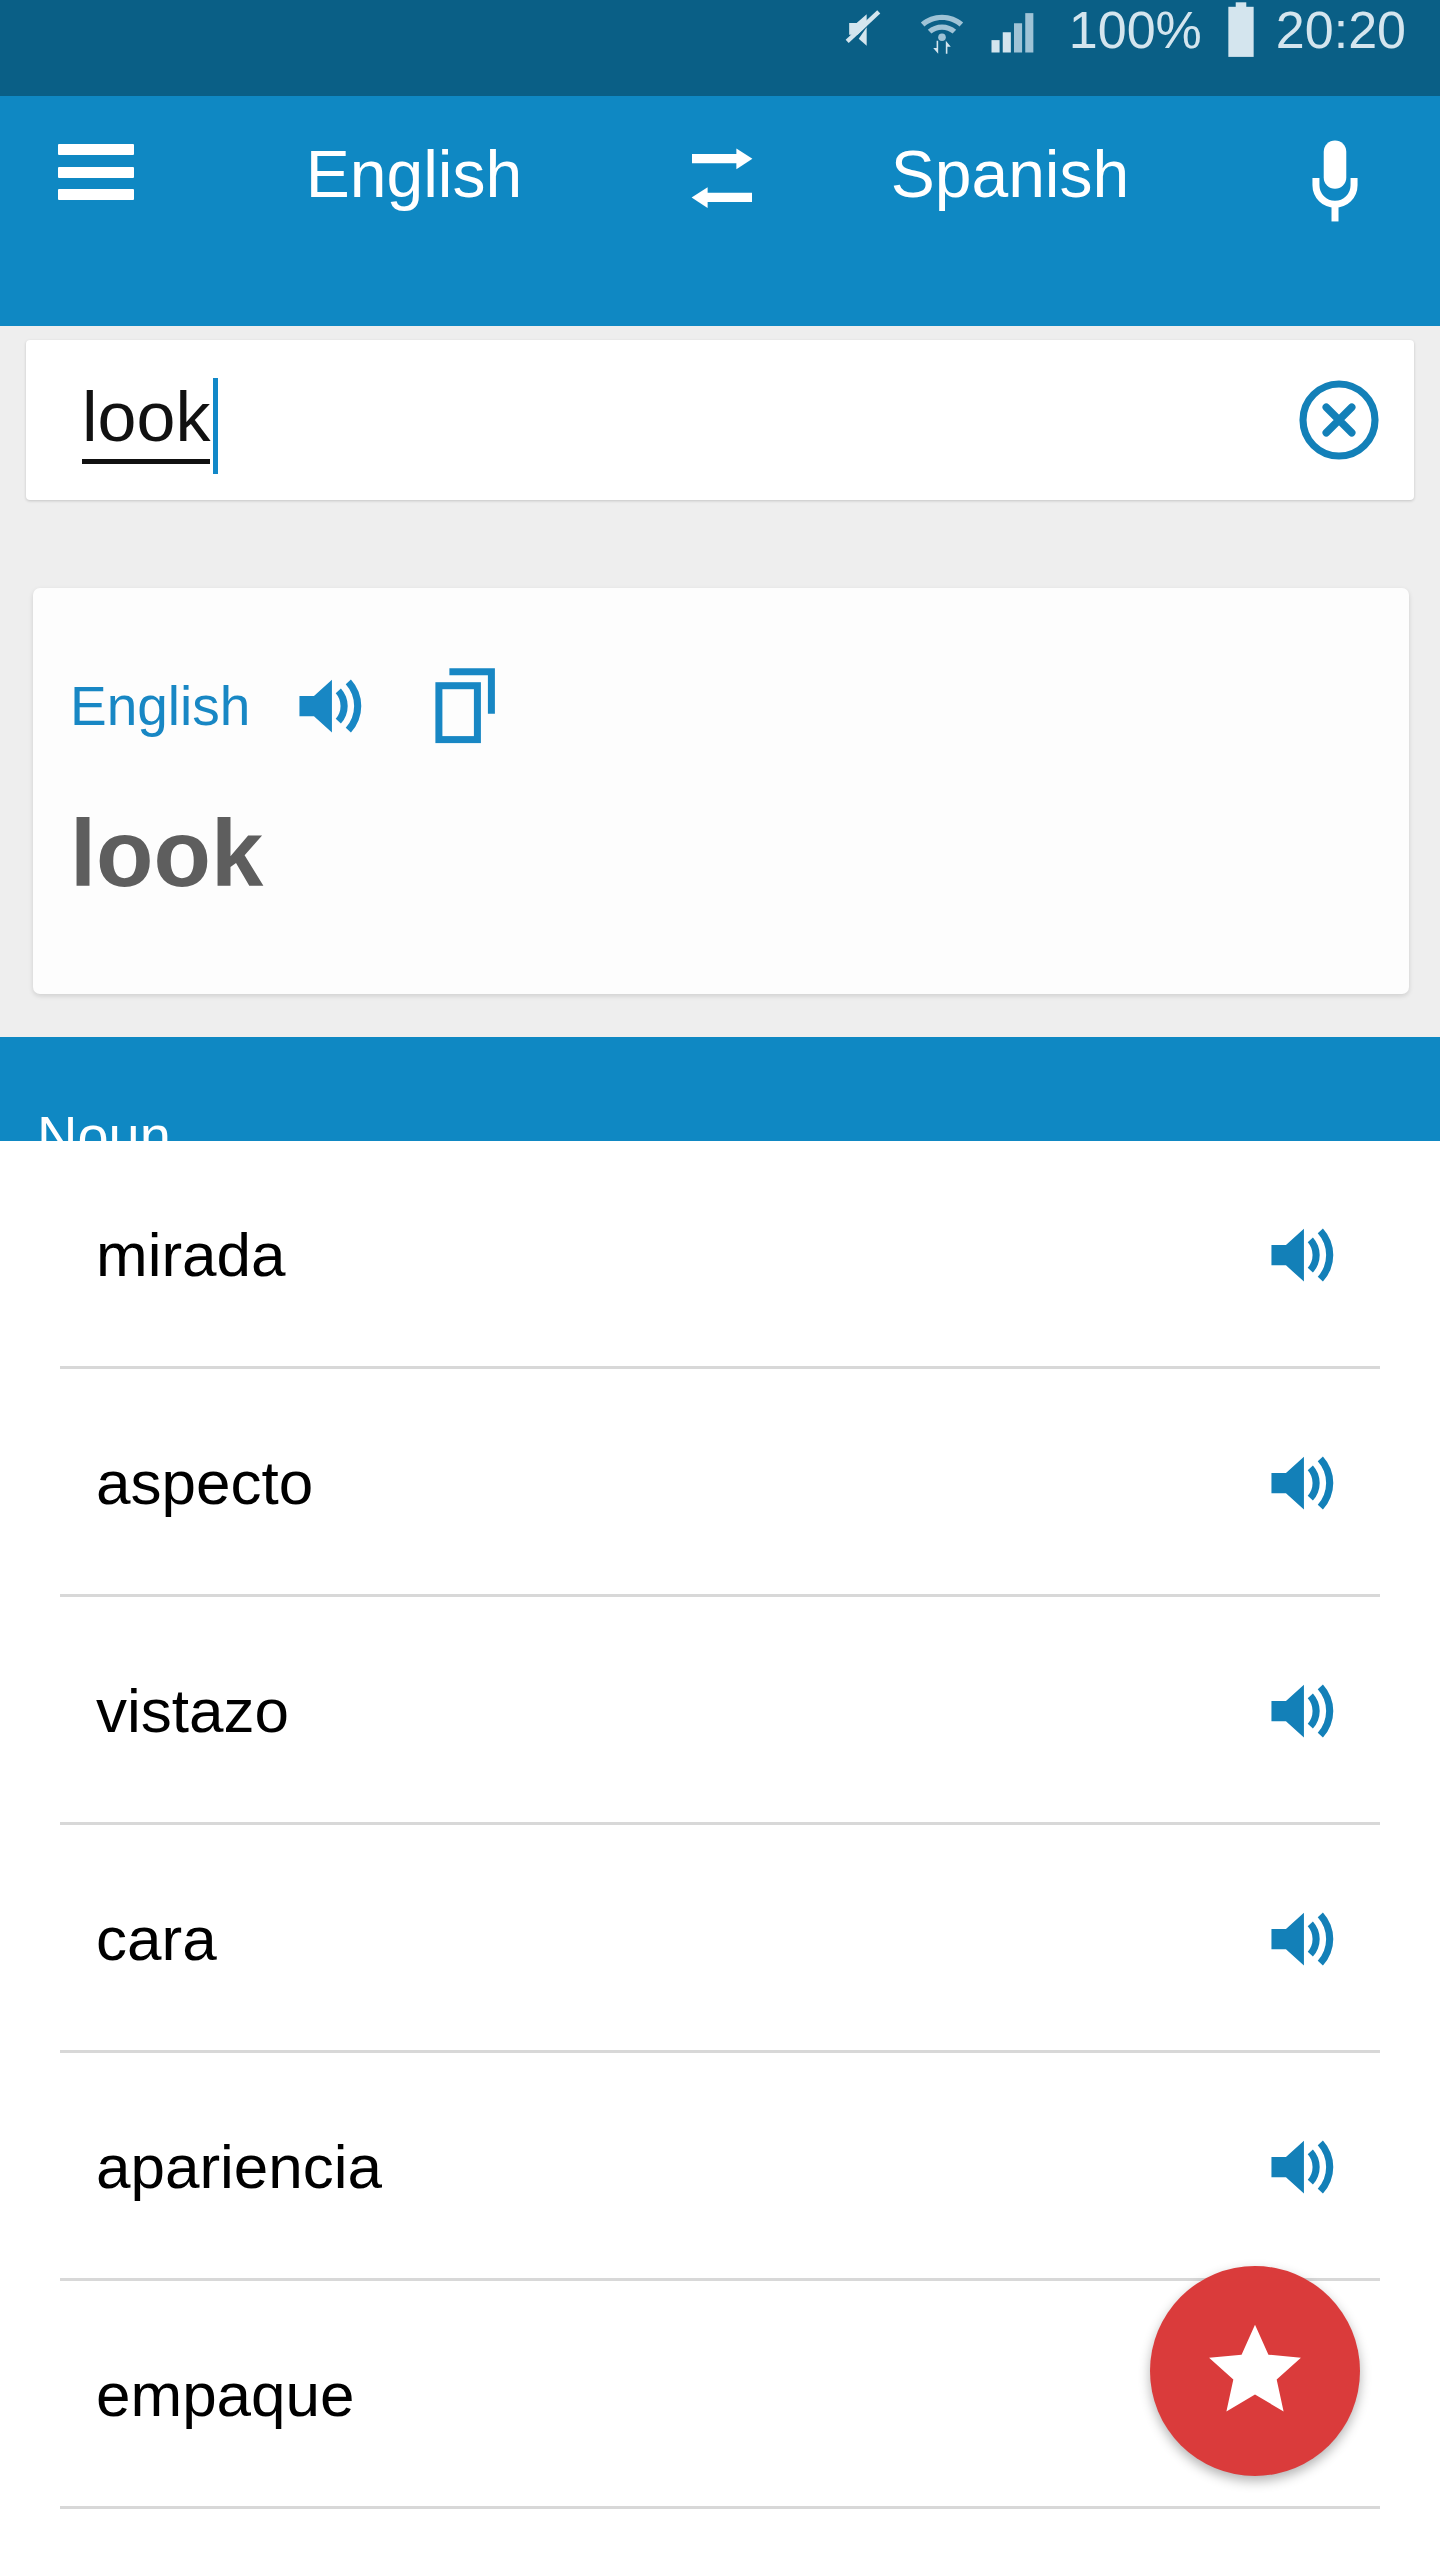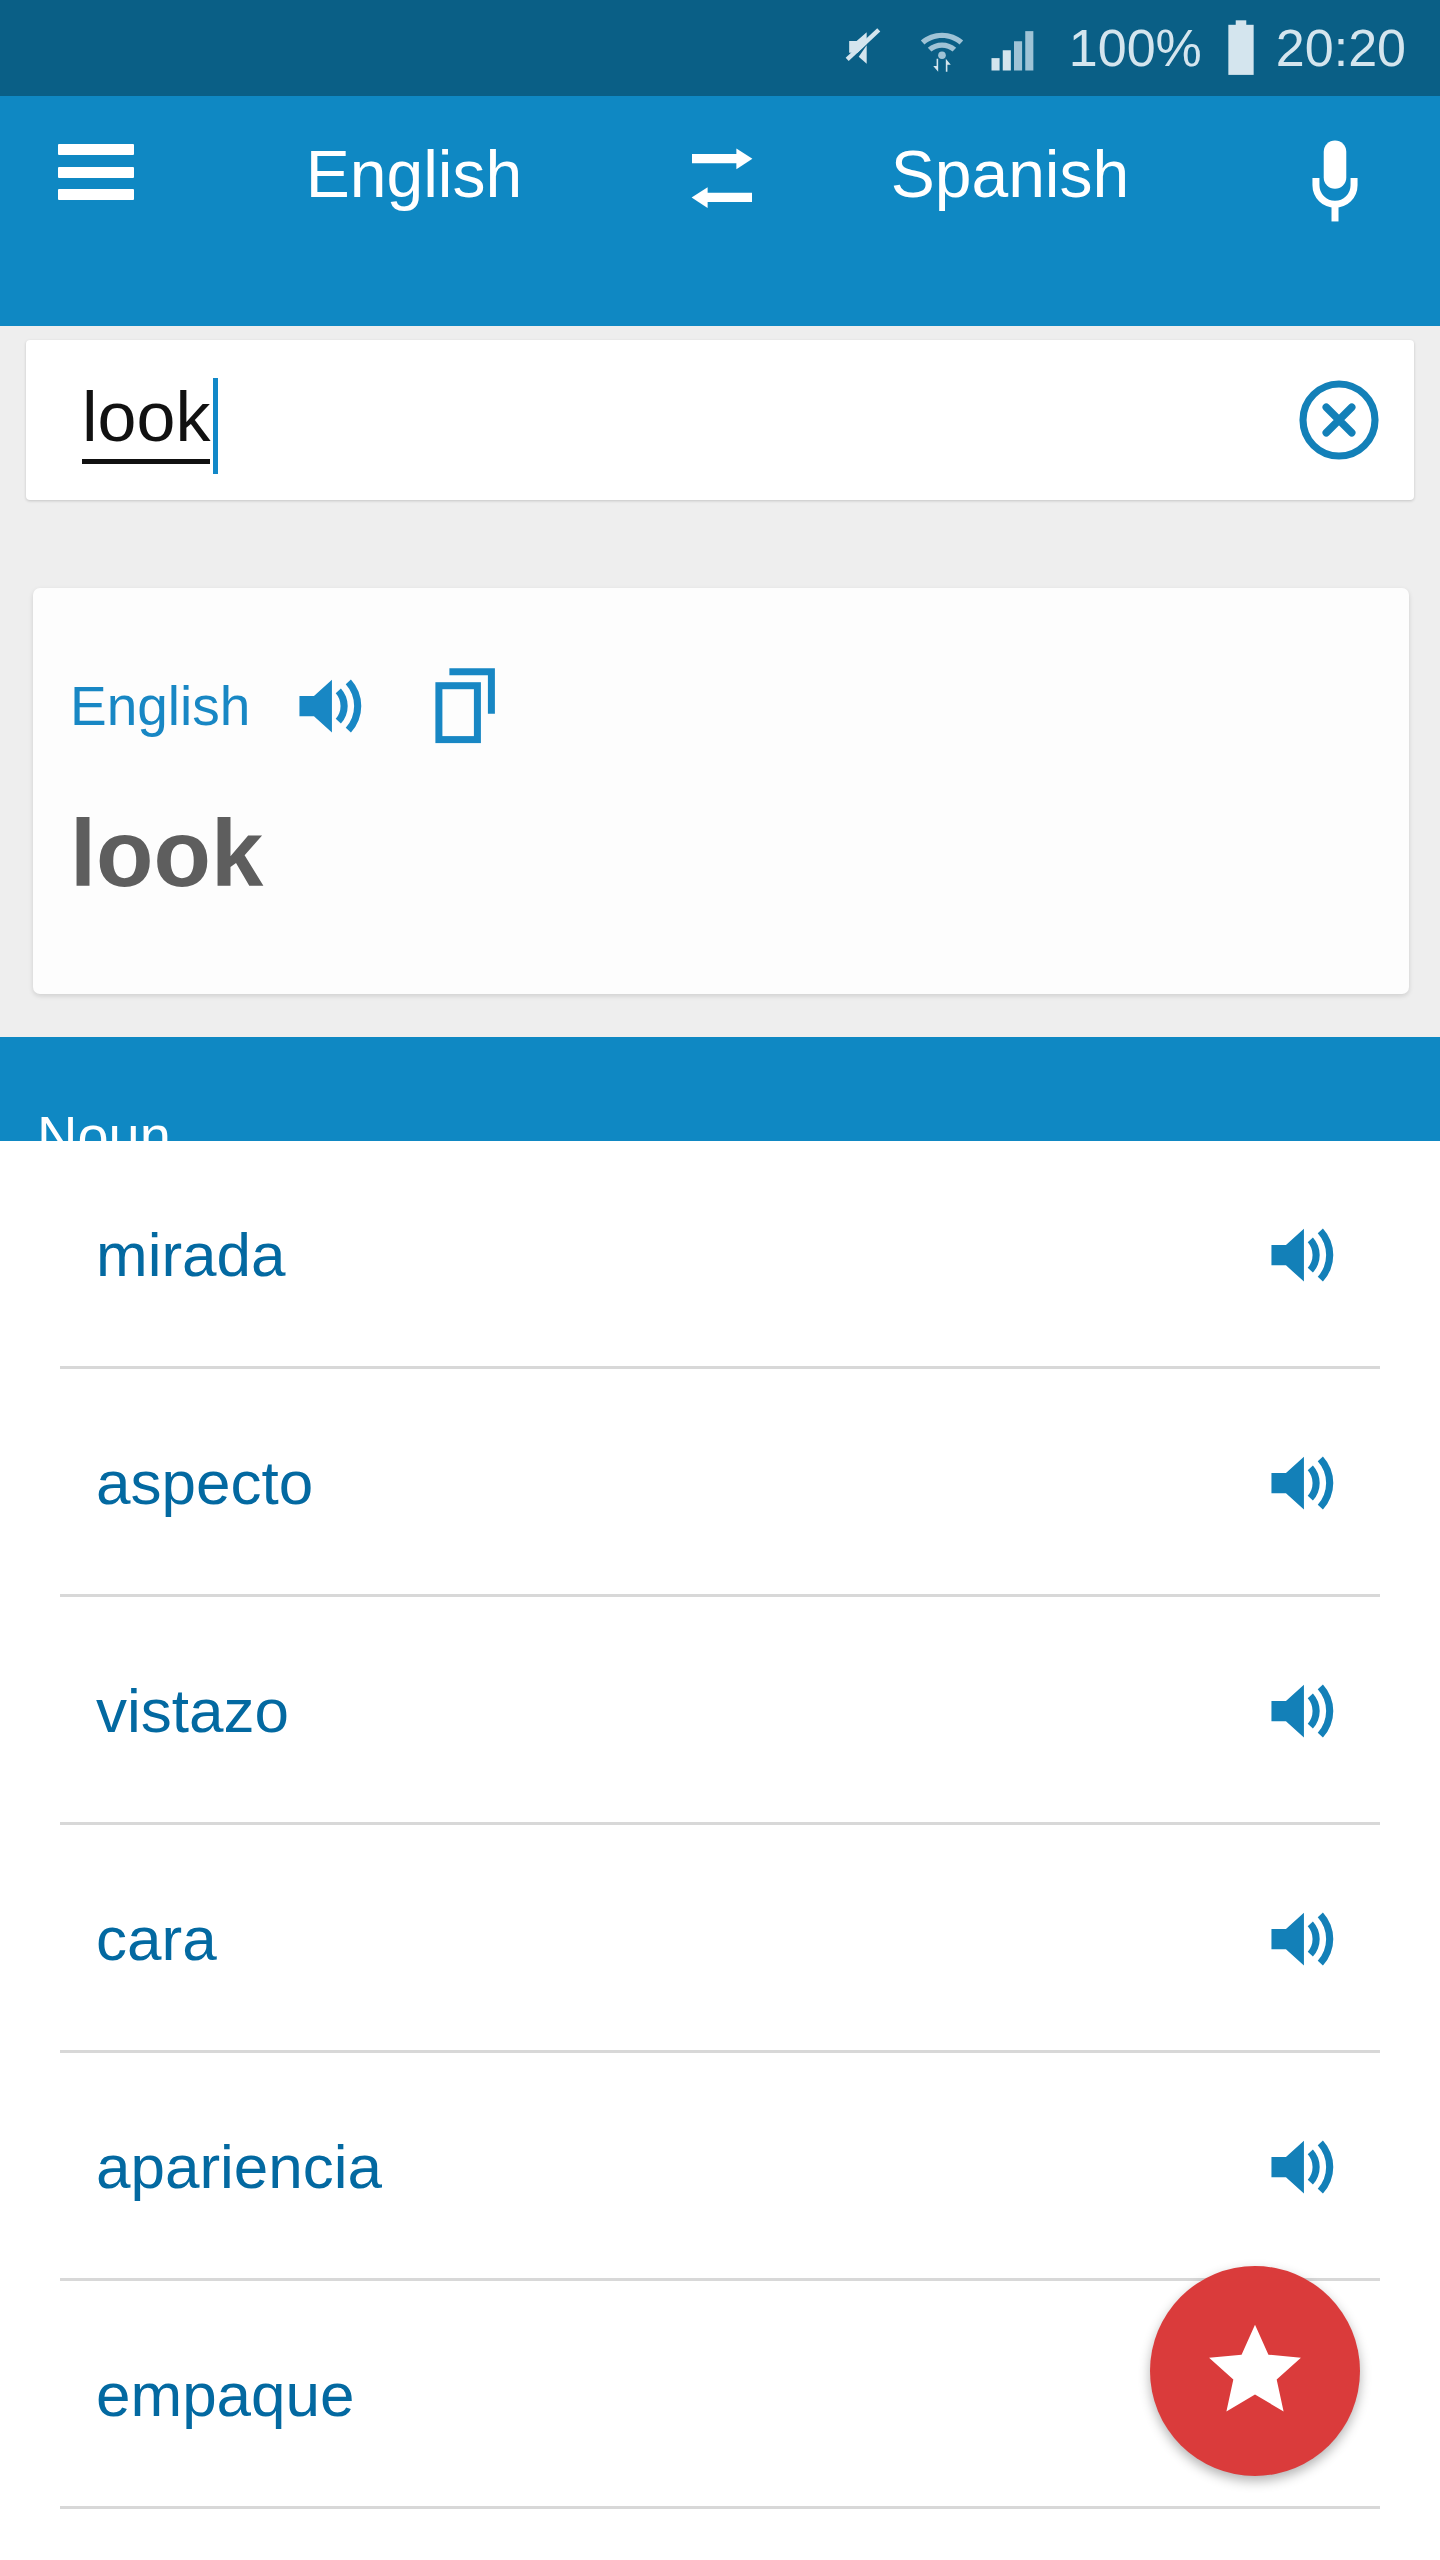--- a/index.html
+++ b/index.html
@@ -8,21 +8,21 @@
     background:#EEEEEE;
     font-family:"Liberation Sans", sans-serif;
     overflow:hidden;
   }
   .screen { position:relative; width:1440px; height:2560px; background:#EEEEEE; }
 
   
   .status-bar {
     position:absolute; left:0; top:0; width:1440px; height:96px;
     background:#0A5F86;
-    display:flex; align-items:center; justify-content:flex-end;
+    display:flex; align-items:flex-start; justify-content:flex-end;
     padding-right:34px;
   }
   .status-icons { display:flex; align-items:center; gap:18px; }
   .status-icon { display:flex; align-items:center; }
   .status-text {
     color:#D4E5EE; font-size:52px; letter-spacing:0px;
     font-family:"Liberation Sans", sans-serif;
   }
   .battery-pct { margin-left:10px; margin-right:4px; }
   .clock { }
@@ -124,21 +124,21 @@
   
   .result-list {
     position:absolute; left:0; top:1141px; width:1440px; height:1419px;
     background:#FFFFFF;
   }
   .result-row {
     position:relative; height:228px; width:1440px;
     display:flex; align-items:center;
   }
   .result-word {
-    margin-left:96px; color:#0369a1; font-size:62px; line-height:74px;
+    margin-left:96px; color:#000000; font-size:62px; line-height:74px;
     flex:1;
   }
   .row-speaker {
     margin-right:96px; width:76px; height:66px; cursor:pointer;
   }
   .row-divider {
     position:absolute; left:60px; bottom:0; width:1320px; height:3px;
     background:#D8D8D8;
   }
 

